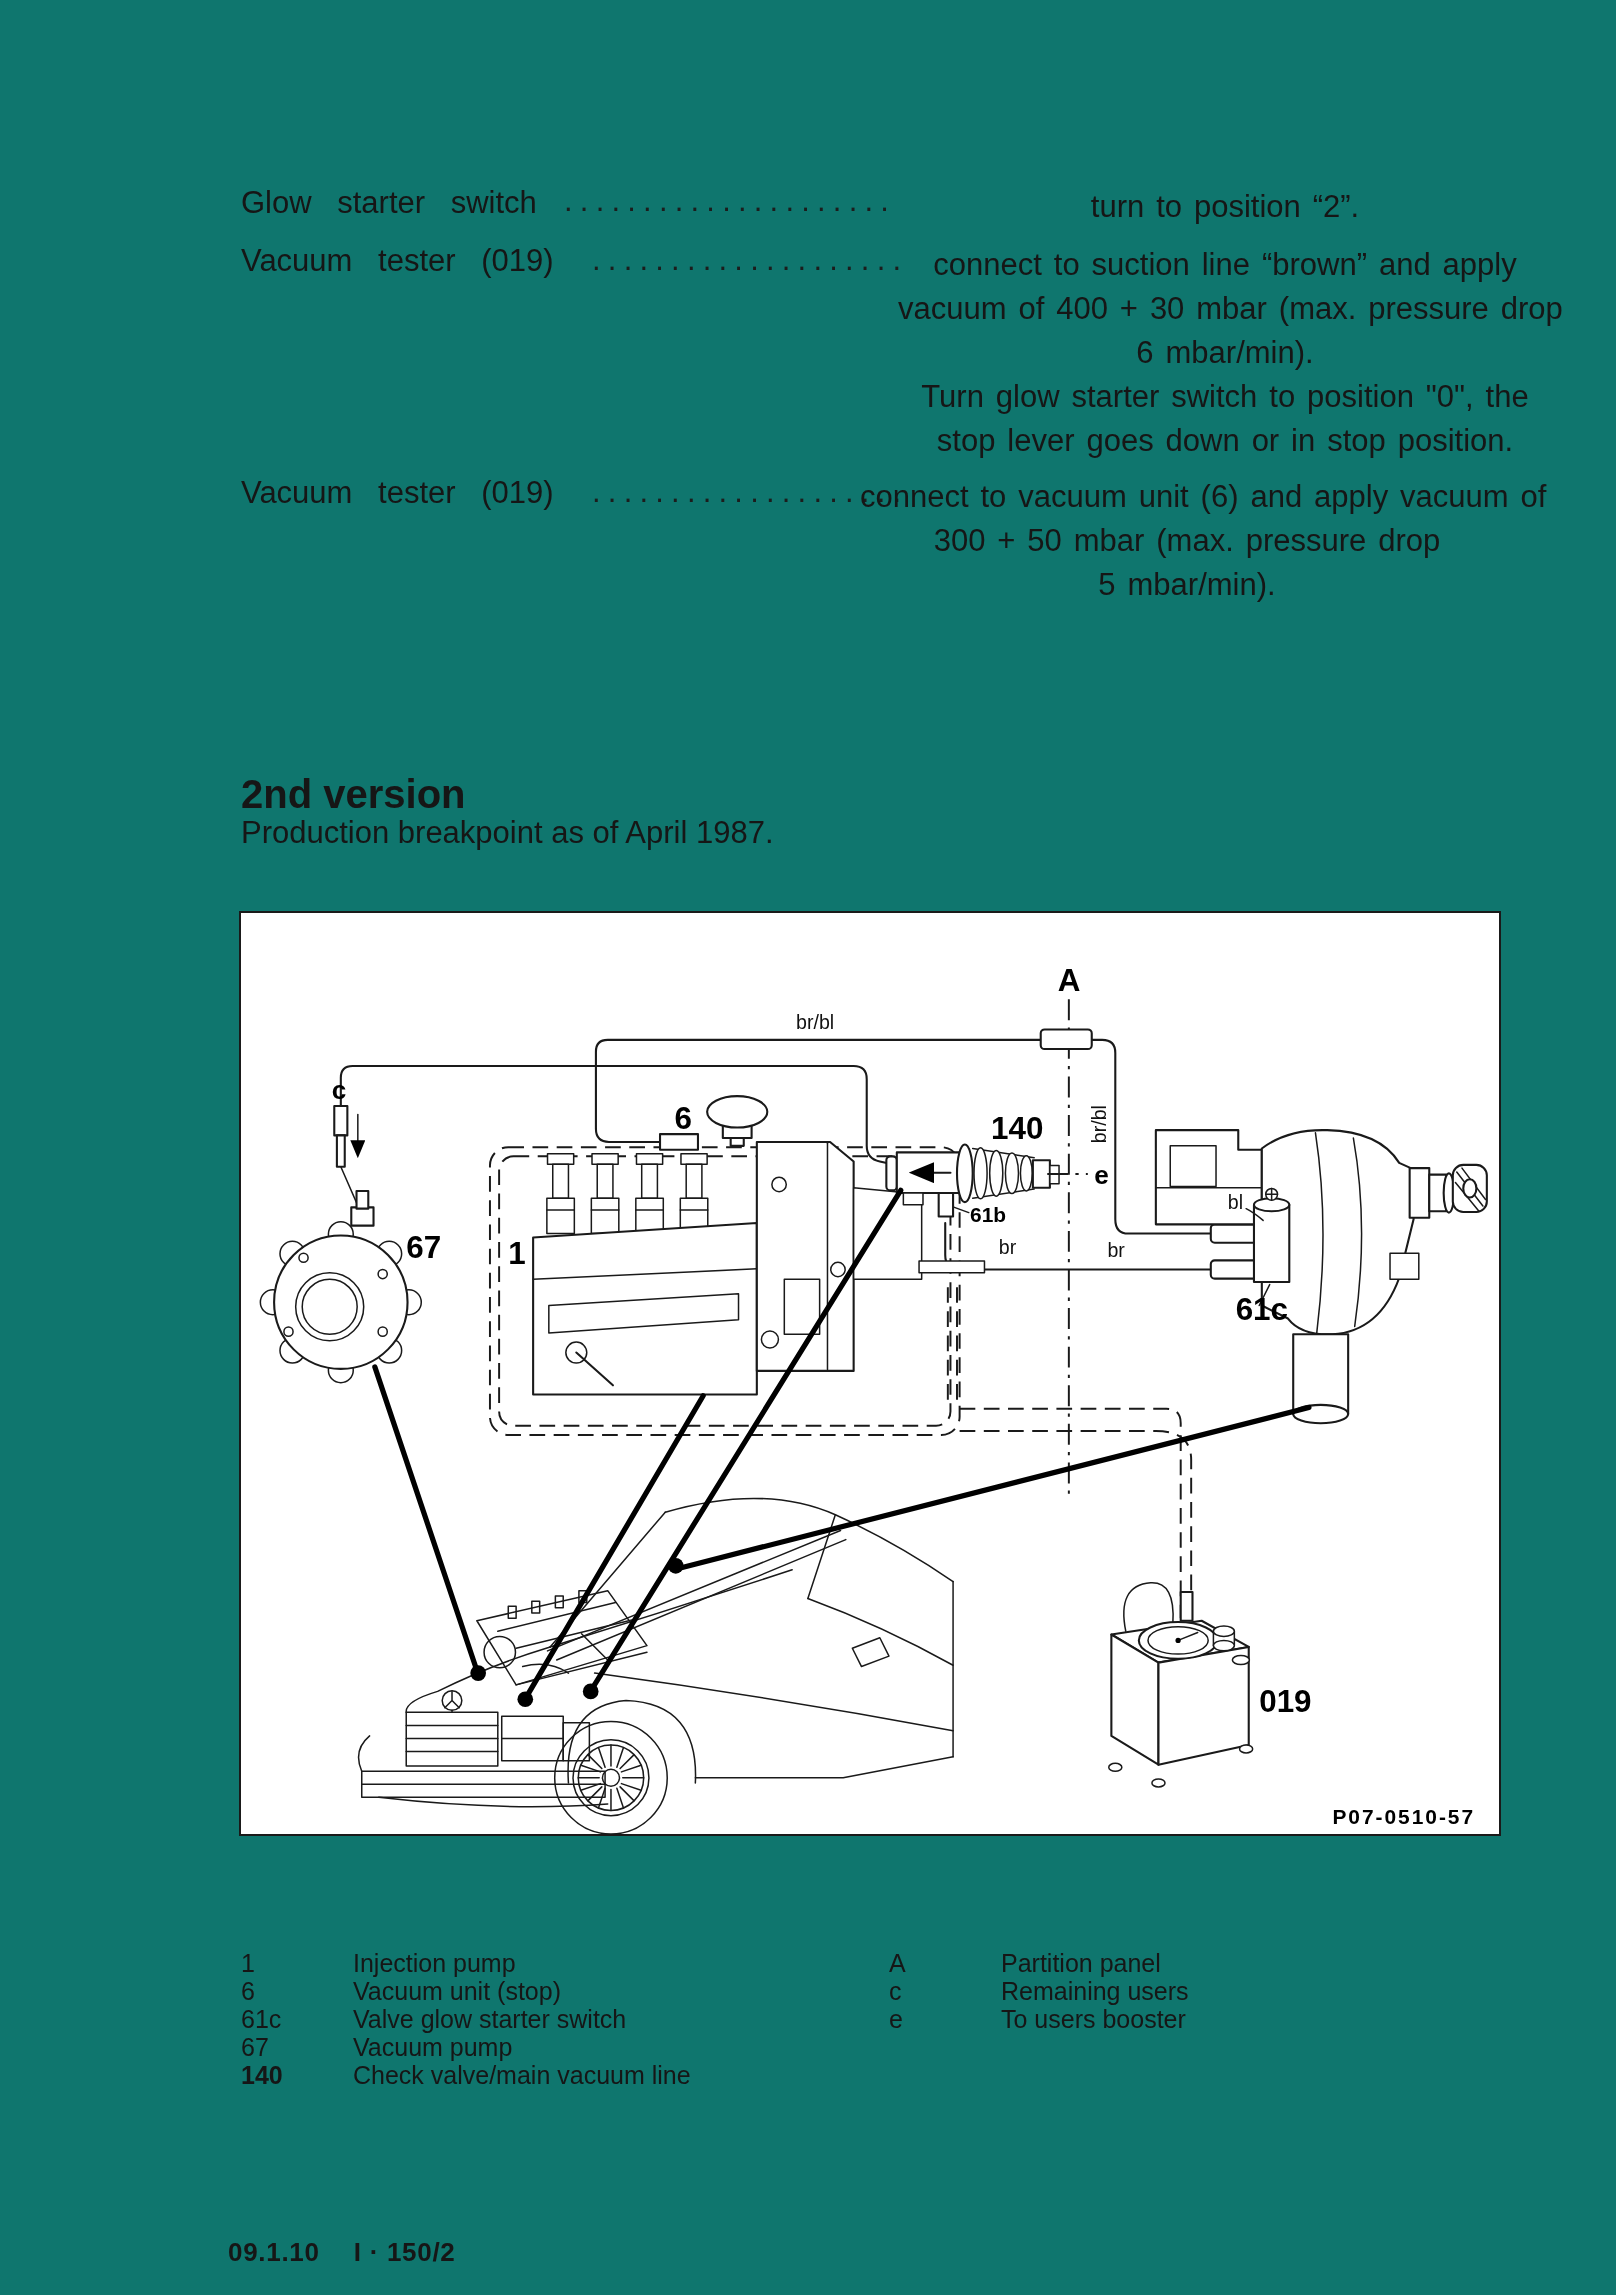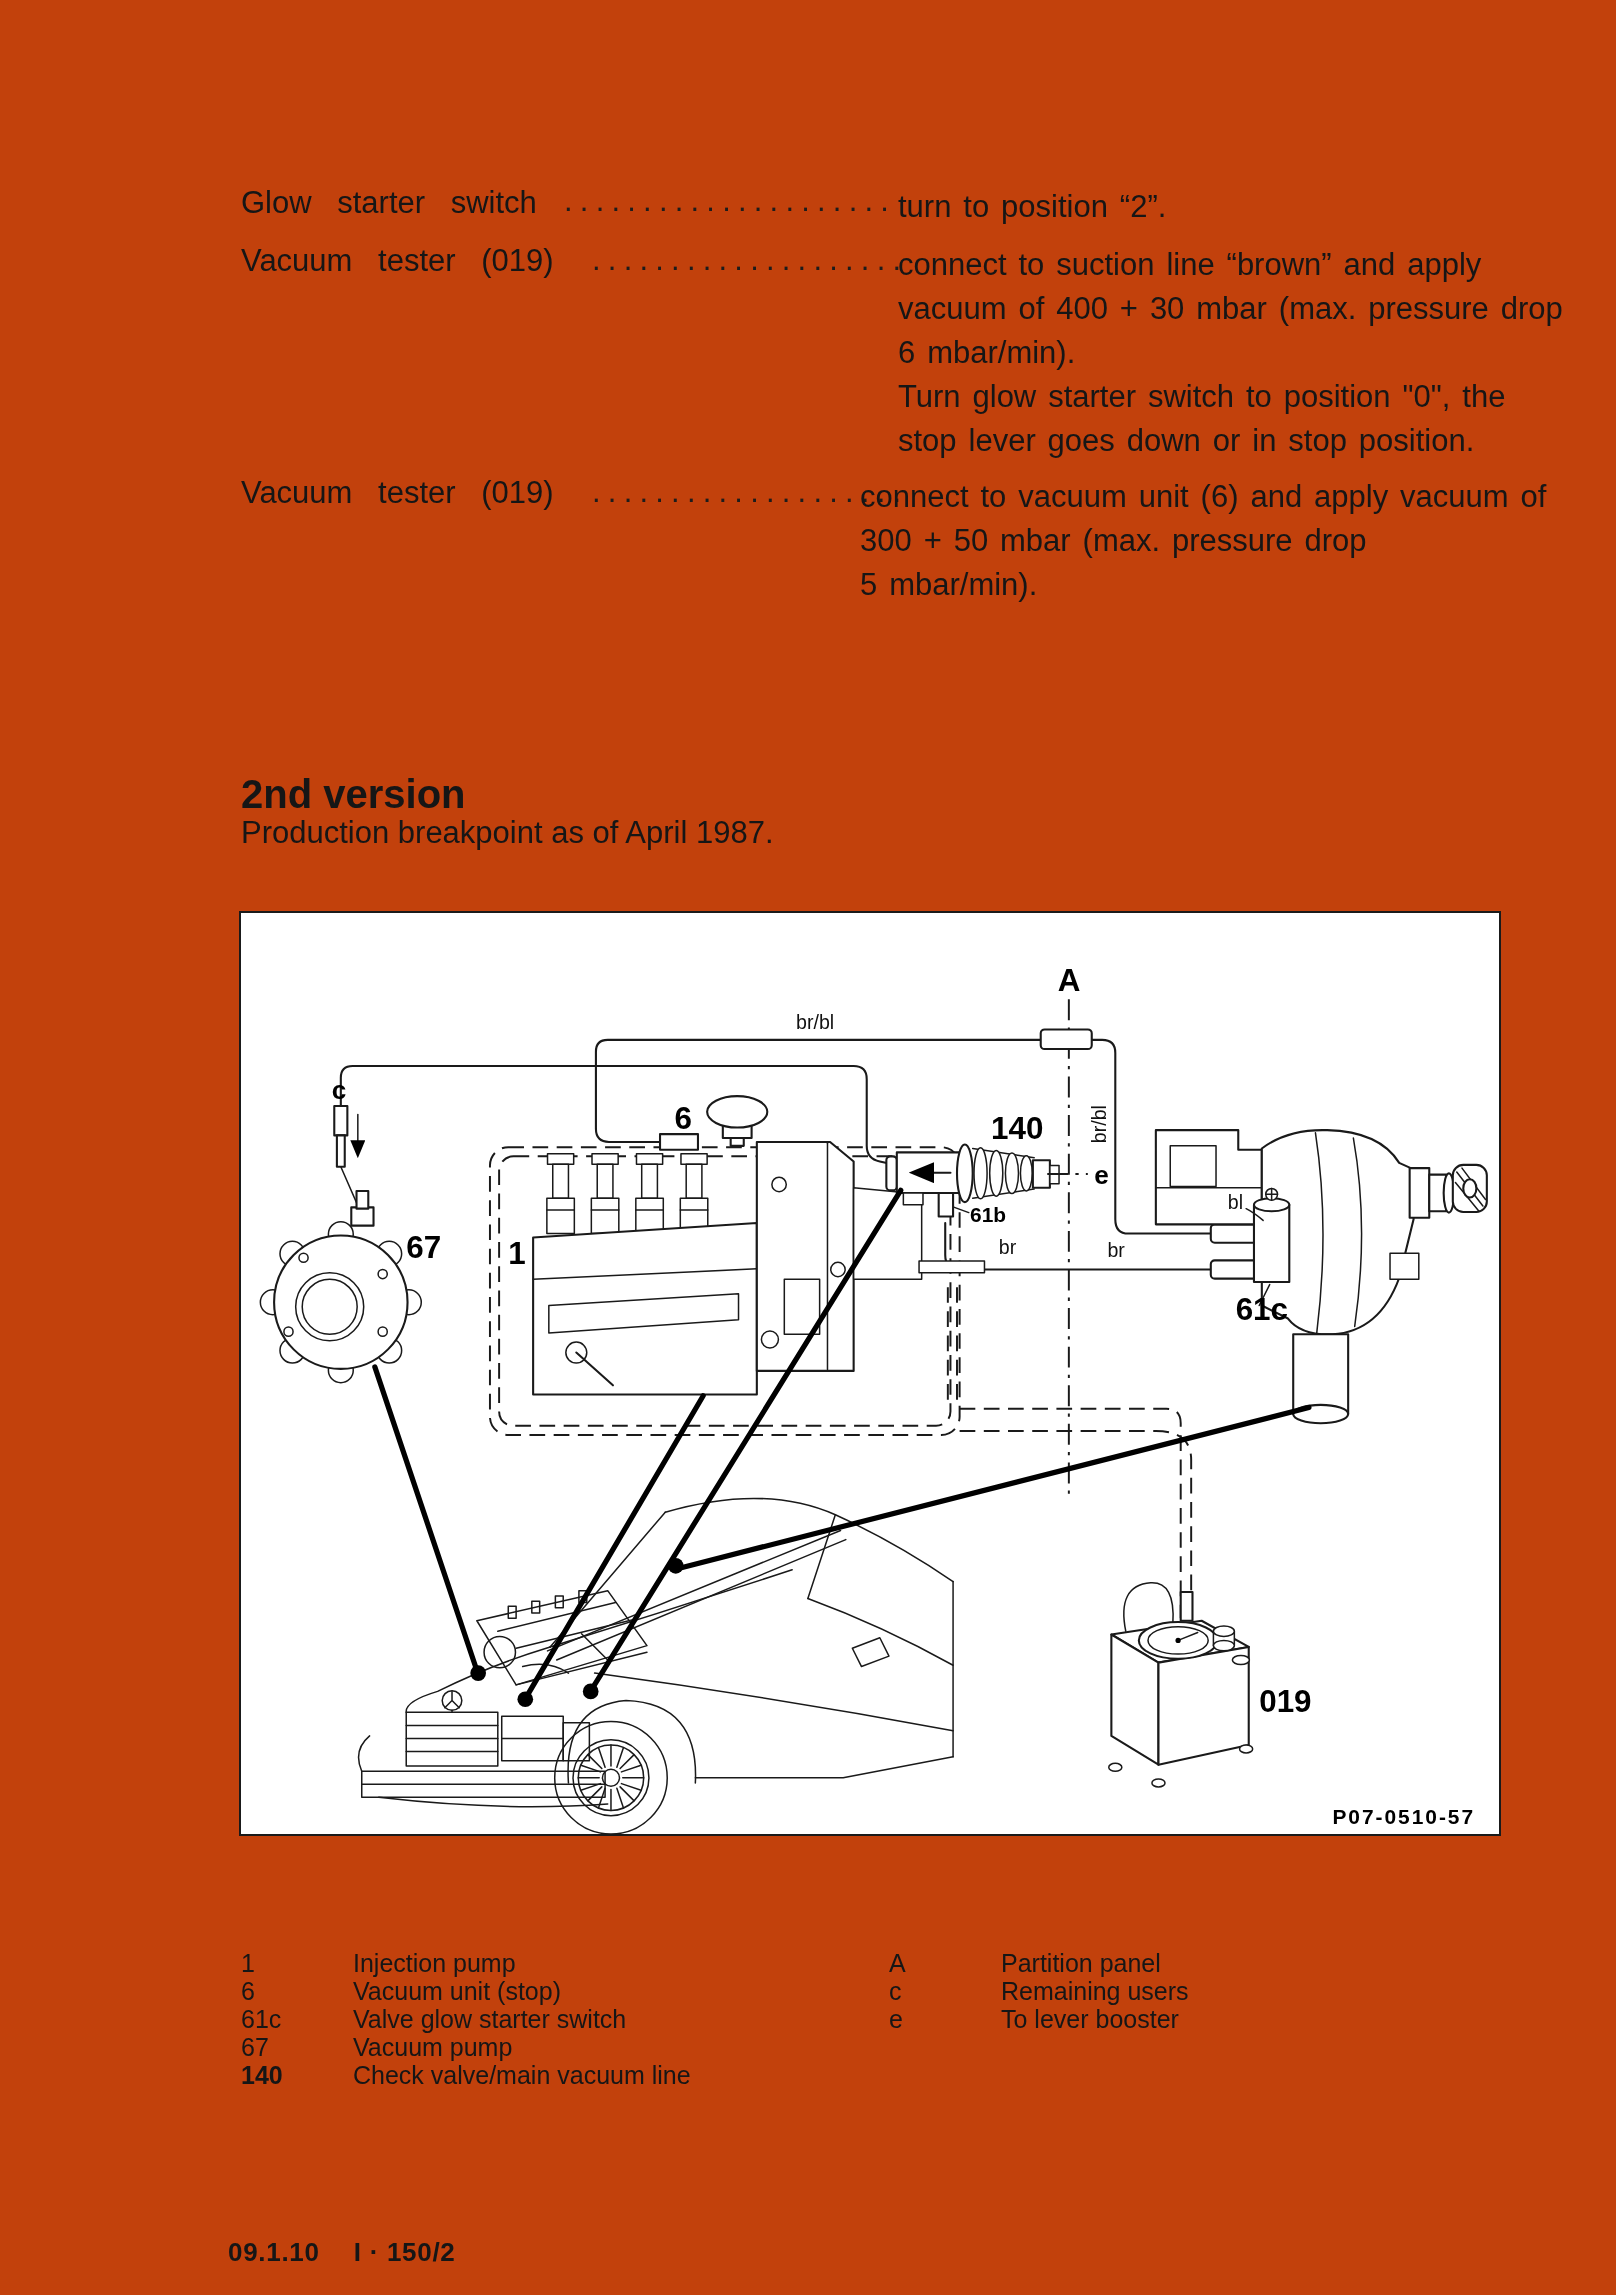--- a/index.html
+++ b/index.html
@@ -1,17 +1,17 @@
 <!DOCTYPE html>
 <html style="font-size:10.5px"><head>
 <meta charset="utf-8">
 <style>
   html,body{margin:0;padding:0;background:#e8e8e8;}
-  .page{position:relative;width:1617px;height:2295px;background:#c2410c;margin:0 auto;
-        font-family:"Liberation Sans", sans-serif;color:#161616;overflow:hidden;}
+  .page{position:relative;width:1617px;height:2295px;background:#0f766e;margin:0 auto;
+        font-family:"Liberation Sans", sans-serif;color:#161616;overflow:hidden;text-align:center;}
   .abs{position:absolute;}
   
   .proc-label{font-size:31px;word-spacing:17px;white-space:nowrap;}
   .proc-dots{font-size:31px;letter-spacing:7.2px;white-space:nowrap;color:#1c1c1c;}
   .proc-result{font-size:31px;line-height:44px;word-spacing:3.3px;width:654px;}
   .proc-result div{white-space:nowrap;}
   
   .h-bold{font-size:40px;font-weight:bold;}
   .h-note{font-size:31px;}
   
@@ -337,21 +337,21 @@
     <div class="abs leg-code" style="left:241px;top:2033px;">67</div>
     <div class="abs leg-desc" style="left:353px;top:2033px;">Vacuum pump</div>
     <div class="abs leg-code bold" style="left:241px;top:2061px;">140</div>
     <div class="abs leg-desc" style="left:353px;top:2061px;">Check valve/main vacuum line</div>
 
     <div class="abs leg-code" style="left:889px;top:1949px;">A</div>
     <div class="abs leg-desc" style="left:1001px;top:1949px;">Partition panel</div>
     <div class="abs leg-code" style="left:889px;top:1977px;">c</div>
     <div class="abs leg-desc" style="left:1001px;top:1977px;">Remaining users</div>
     <div class="abs leg-code" style="left:889px;top:2005px;">e</div>
-    <div class="abs leg-desc" style="left:1001px;top:2005px;">To lever booster</div>
+    <div class="abs leg-desc" style="left:1001px;top:2005px;">To users booster</div>
   </div>
 
   <div class="abs footer" style="left:228px;top:2237px;">
     <span>09.1.10</span>
     <span style="display:inline-block;width:18.3px;"></span>
     <span>I · 150/2</span>
   </div>
 
 </div>
 

